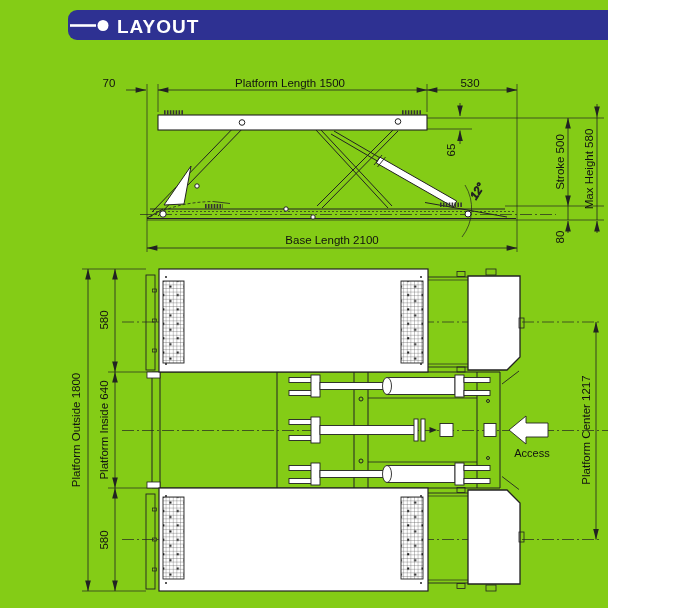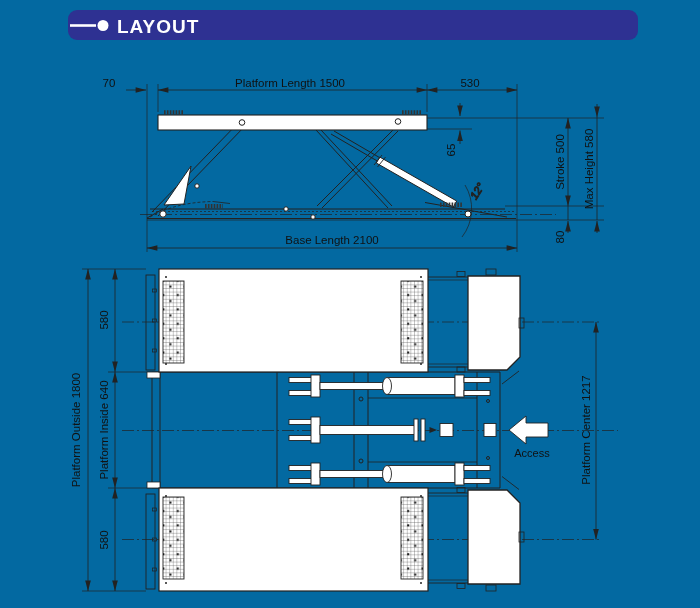--- a/index.html
+++ b/index.html
@@ -1,16 +1,16 @@
 <!DOCTYPE html>
 <html><head>
 <meta charset="utf-8">
 <style>
   html,body{margin:0;padding:0;background:#ffffff;}
-  .page{position:relative;width:700px;height:608px;background:#0369a1;overflow:hidden;
+  .page{position:relative;width:608px;height:608px;background:#84cc16;overflow:hidden;
         font-family:"Liberation Sans",sans-serif;}
   svg{display:block;}
   text{fill:#111;font-family:"Liberation Sans",sans-serif;}
   .dim{font-size:11.5px;}
   .dim-s{font-size:11px;}
   .hdr{font-size:19px;fill:#ffffff;letter-spacing:1px;font-weight:bold;}
 </style>
 </head>
 <body>
 

